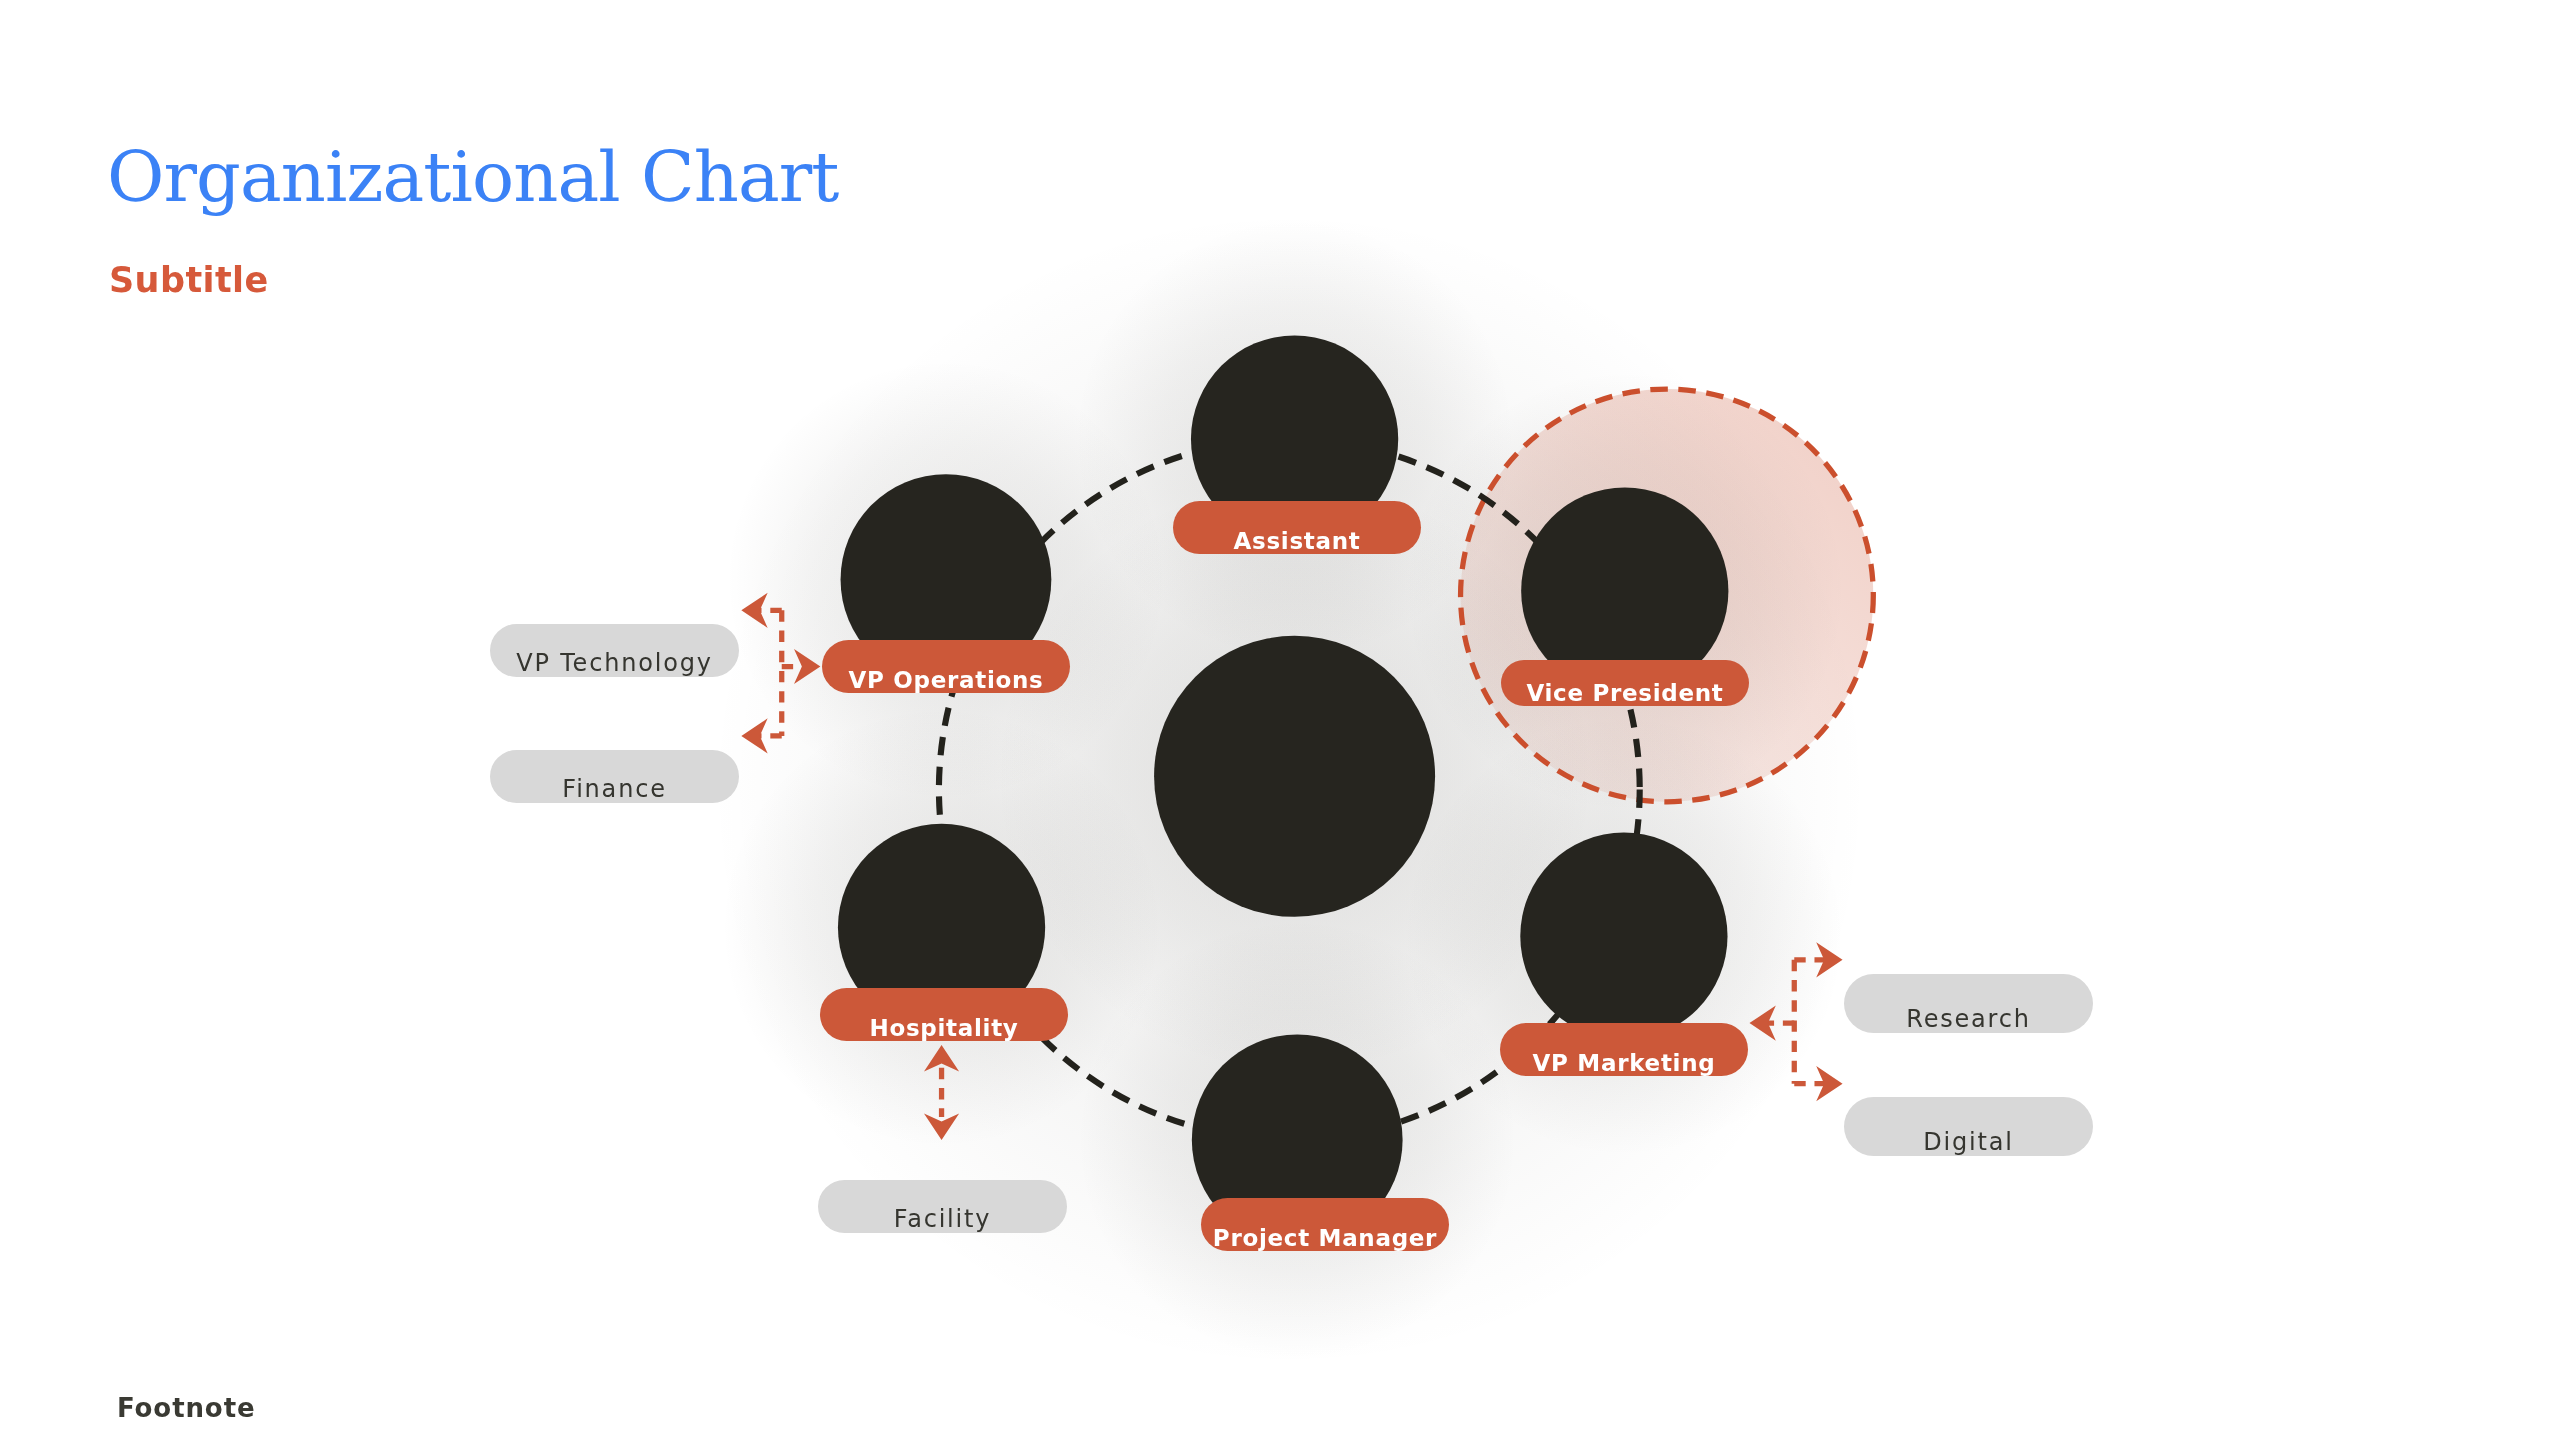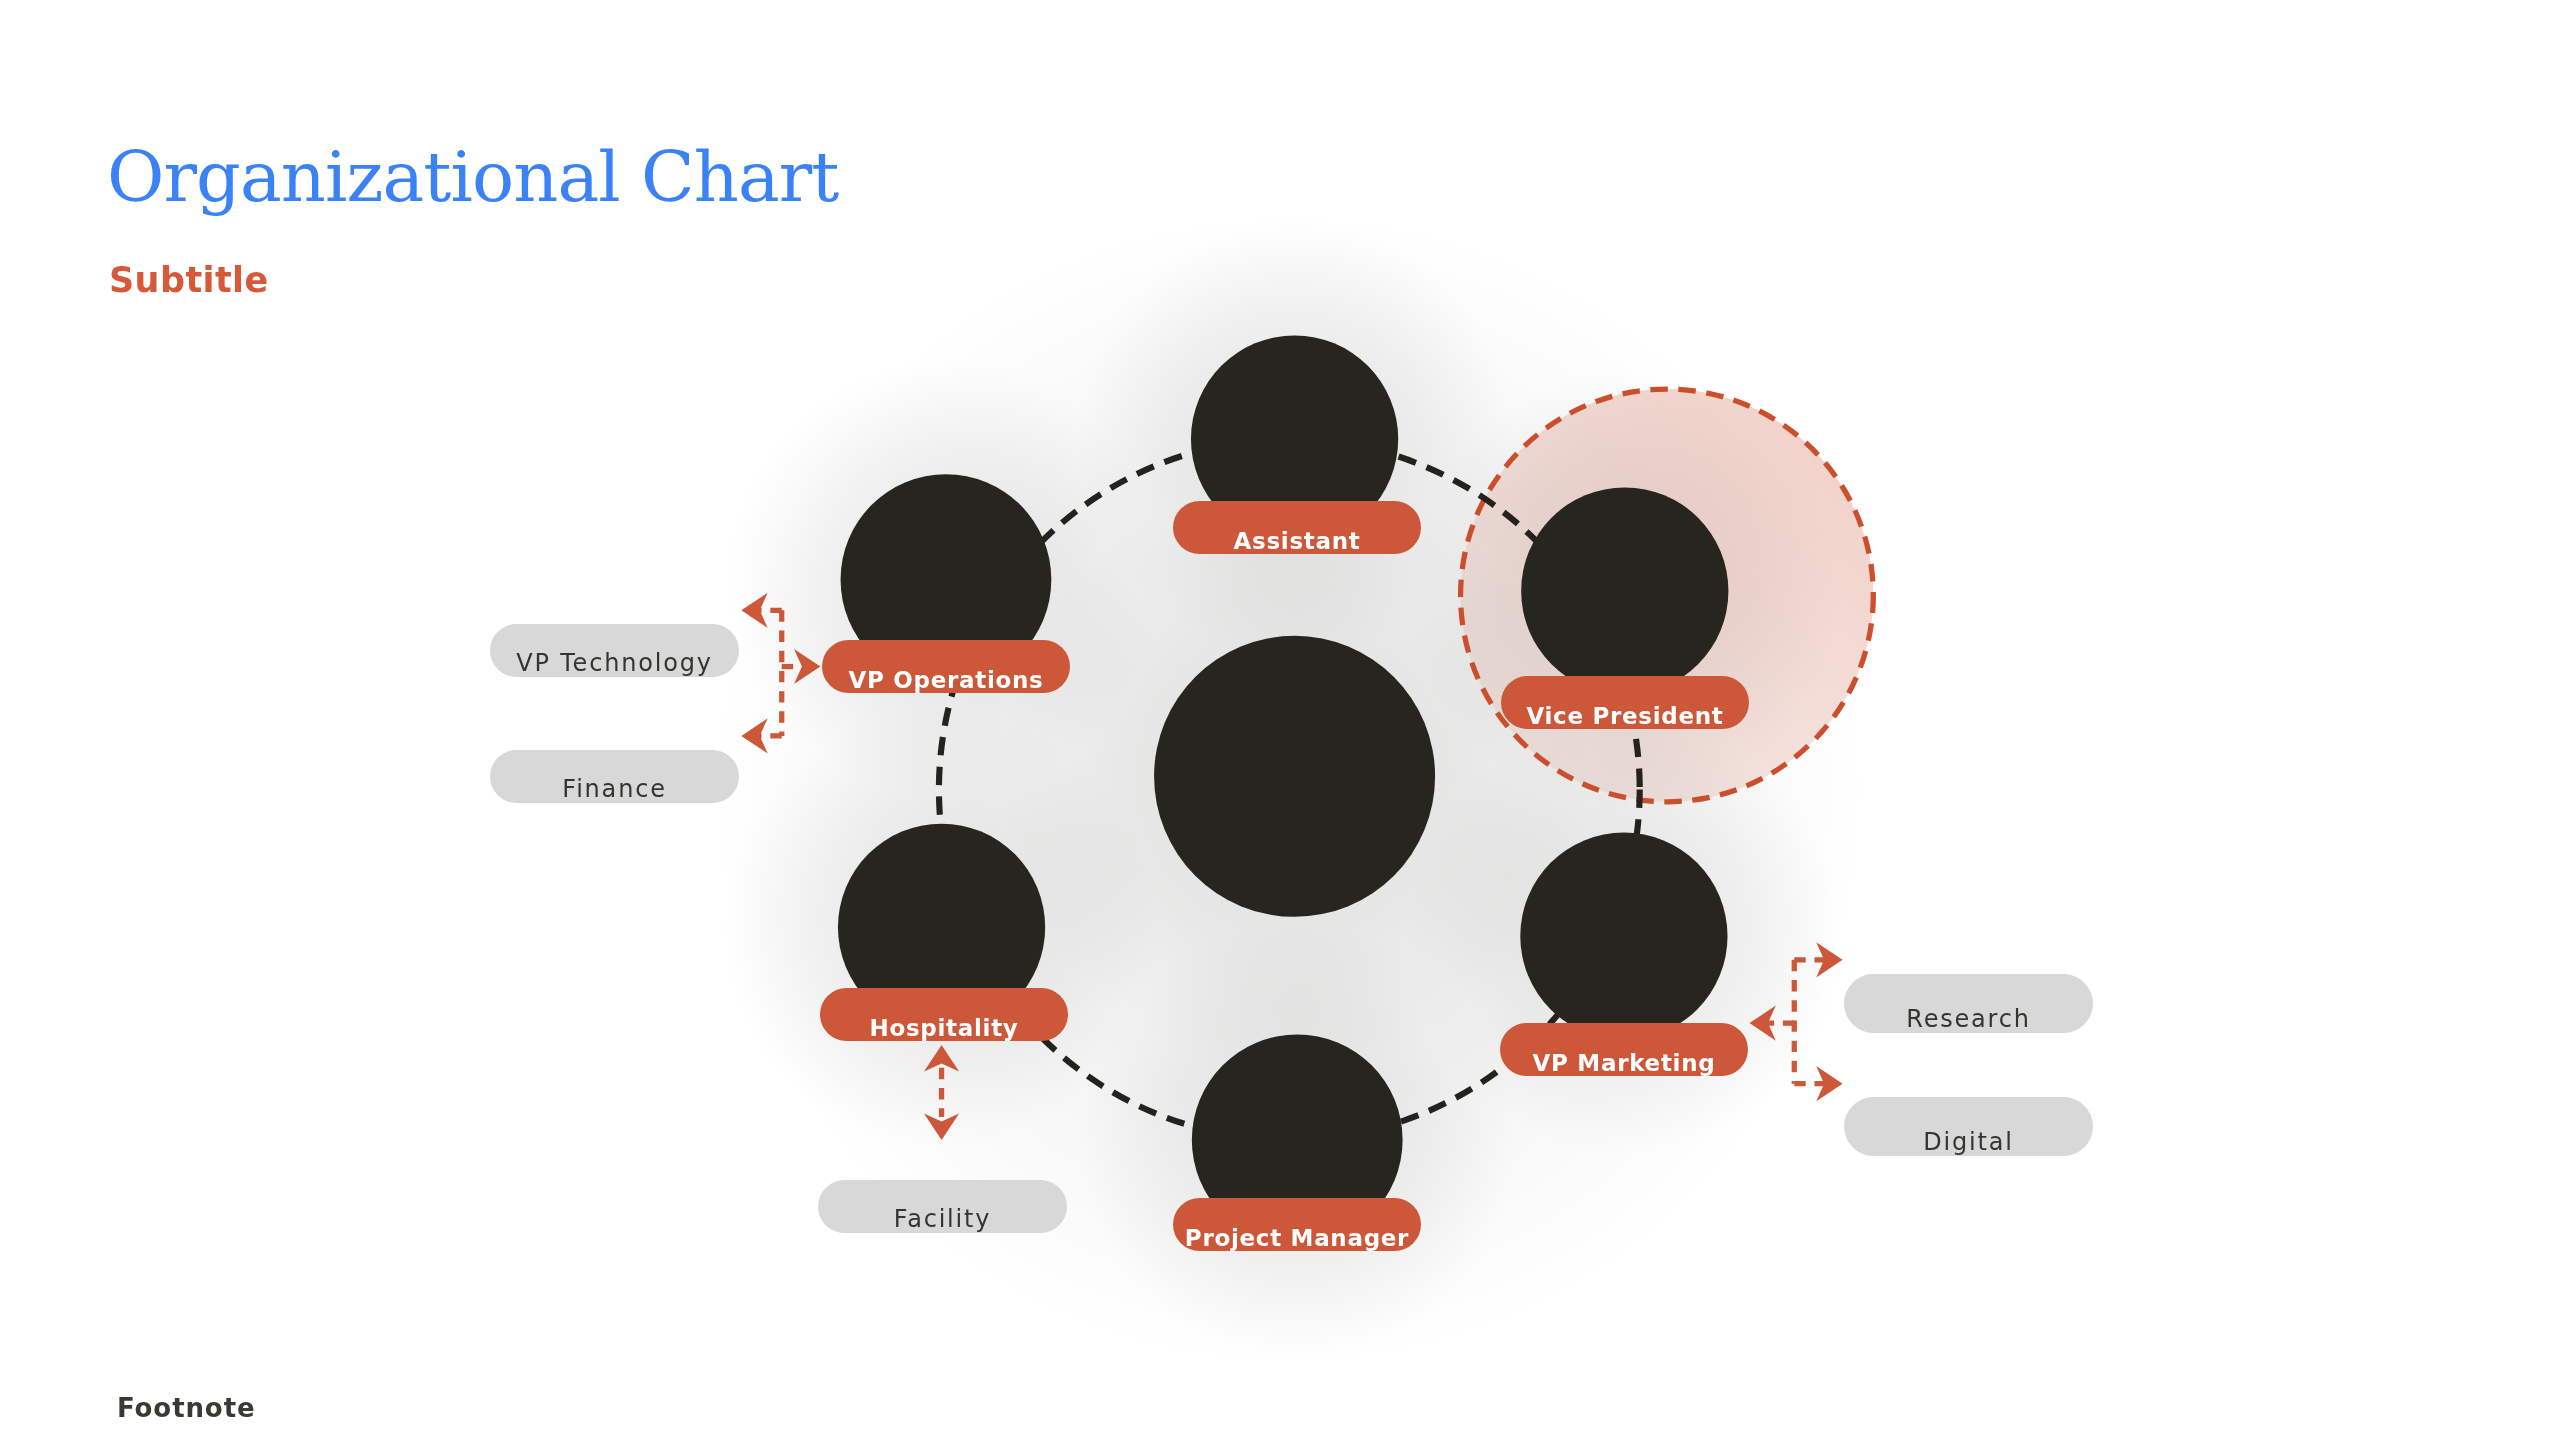--- a/index.html
+++ b/index.html
@@ -118,38 +118,38 @@
   </svg>
 
   <div class="page-title">Organizational Chart</div>
   <div class="page-subtitle">Subtitle</div>
   <div class="footnote">Footnote</div>
 
   <div class="pill pill-orange" style="left:1173px;top:501px;width:248px;height:53px;">
     <span>Assistant</span>
   </div>
 
-  <div class="pill pill-orange" style="left:1501px;top:676px;width:248px;height:53px;">
+  <div class="pill pill-orange" style="left:1501px;top:660px;width:248px;height:46px;">
     <span>Vice President</span>
   </div>
 
   <div class="pill pill-orange" style="left:822px;top:640px;width:248px;height:53px;">
     <span>VP Operations</span>
   </div>
 
 
   <div class="pill pill-orange" style="left:820px;top:988px;width:248px;height:53px;">
     <span>Hospitality</span>
   </div>
 
   <div class="pill pill-orange" style="left:1500px;top:1023px;width:248px;height:53px;">
     <span>VP Marketing</span>
   </div>
 
-  <div class="pill pill-orange" style="left:1173px;top:1198px;width:248px;height:53px;">
+  <div class="pill pill-orange" style="left:1201px;top:1198px;width:248px;height:53px;">
     <span>Project Manager</span>
   </div>
 
   <div class="pill pill-gray" style="left:490px;top:584px;width:249px;height:53px;">
     <span>VP Technology</span>
   </div>
 
   <div class="pill pill-gray" style="left:490px;top:710px;width:249px;height:53px;">
     <span>Finance</span>
   </div>

